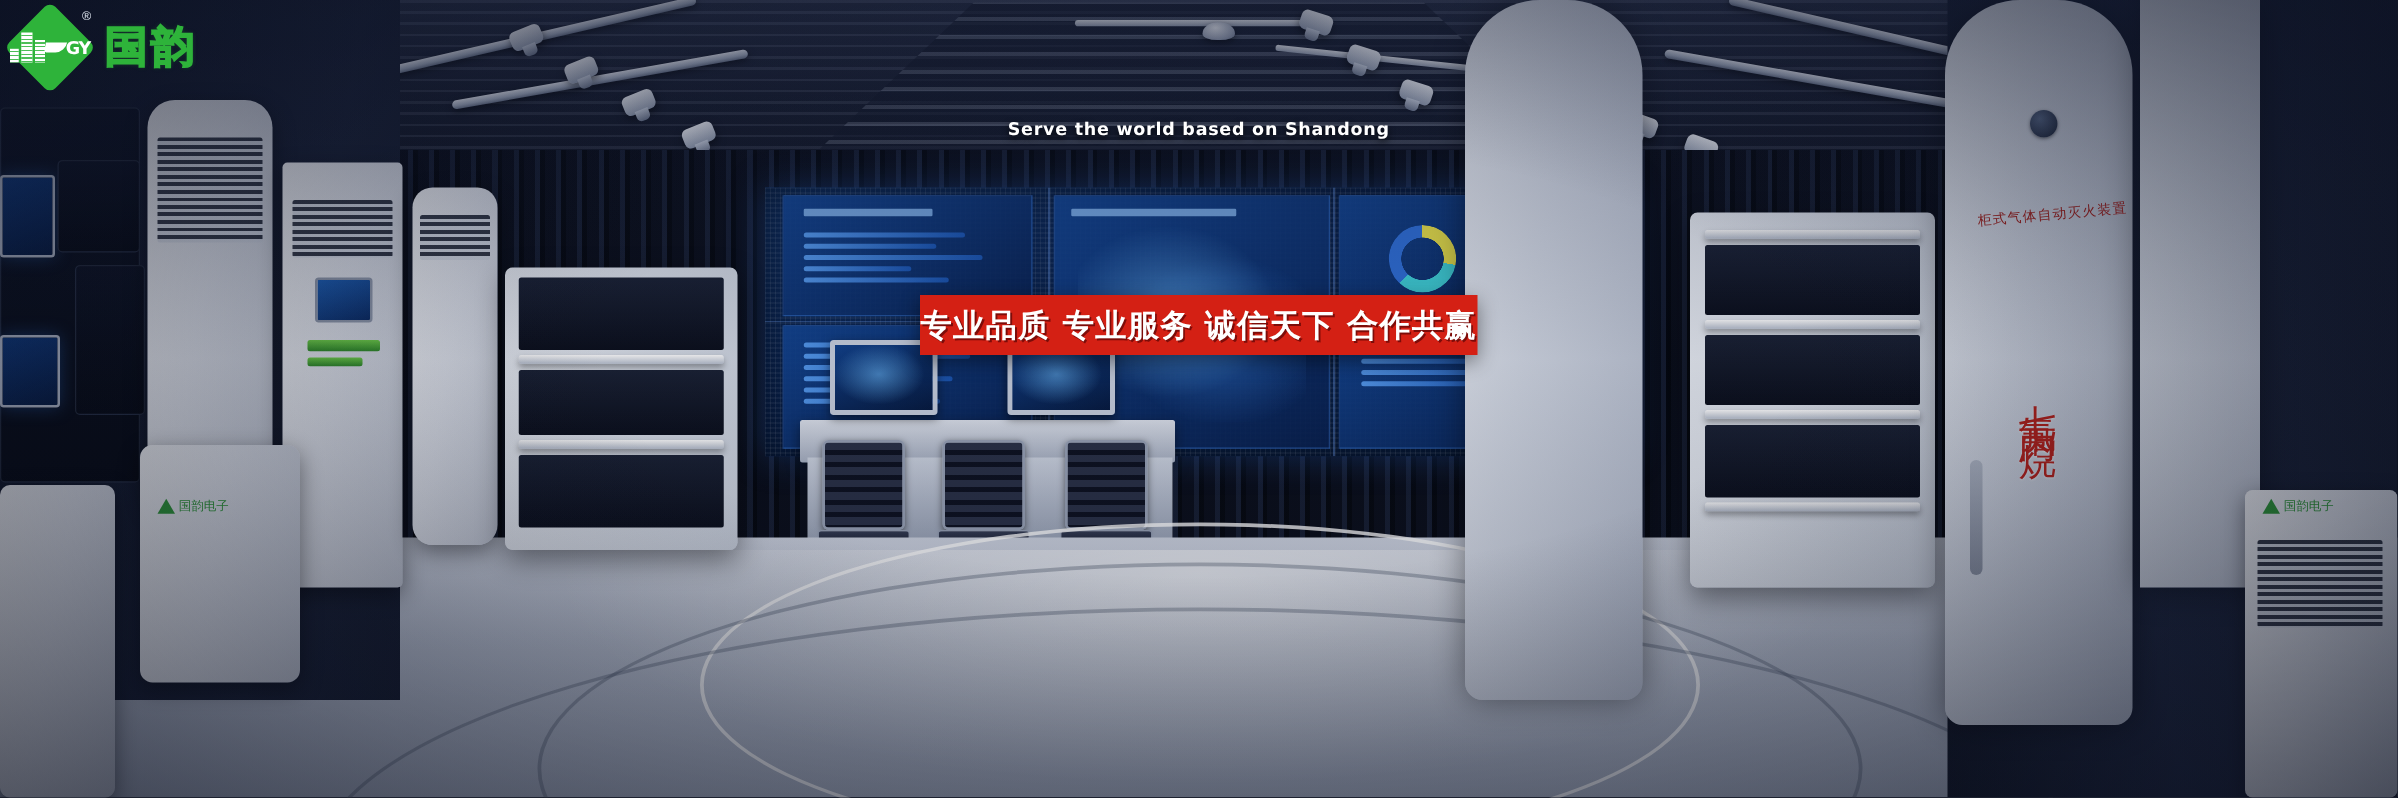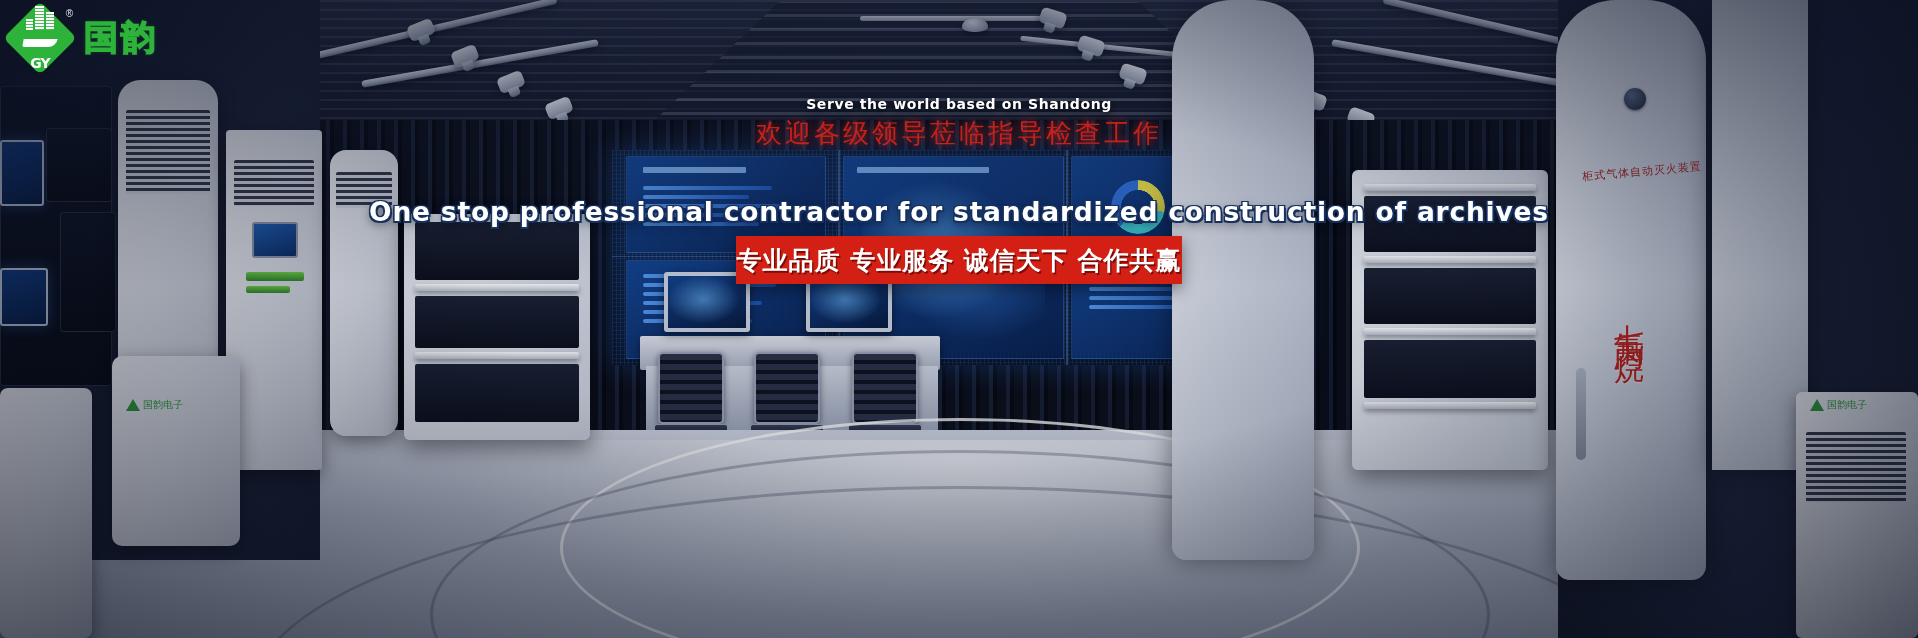--- a/index.html
+++ b/index.html
@@ -308,21 +308,21 @@
   }
   .logo-mark {
     position:relative; width:64px; height:64px;
   }
   .logo-diamond {
     position:absolute; left:6px; top:6px; width:52px; height:52px;
     background:#2eb33a; transform:rotate(45deg); border-radius:6px;
   }
   .logo-glyph {
     position:absolute; inset:0;
-    display:flex; flex-direction:column; align-items:center; justify-content:space-between;
+    display:flex; flex-direction:row; align-items:center; justify-content:flex-start;
   }
   .logo-bldgs { display:flex; align-items:flex-end; gap:2px; margin-bottom:1px; }
   .logo-bldgs i {
     display:block; background:#fff;
     background-image:repeating-linear-gradient(180deg,
       rgba(46,179,58,.0) 0 2px, rgba(46,179,58,.85) 2px 3px);
   }
   .logo-b1 { width:7px; height:11px; }
   .logo-b2 { width:8px; height:18px; }
   .logo-b3 { width:9px; height:24px; }
@@ -599,24 +599,22 @@
               <i class="logo-b2"></i>
           </div>
           <div class="logo-wave"></div>
           <div class="logo-gy">GY</div>
         </div>
         <span class="logo-r">®</span>
       </div>
       <div class="logo-cn">国韵</div>
     </div>
 
-    <div class="ledticker">欢迎各级领导莅临指导检查工作</div>
 
     <div class="kicker-en">Serve the world based on Shandong</div>
 
-    <div class="subhead">One stop professional contractor for standardized construction of archives</div>
 
     <div class="redbar">
       <span>专业品质  专业服务  诚信天下  合作共赢</span>
     </div>
 
   </div>
 </div>
 
 </body></html>

